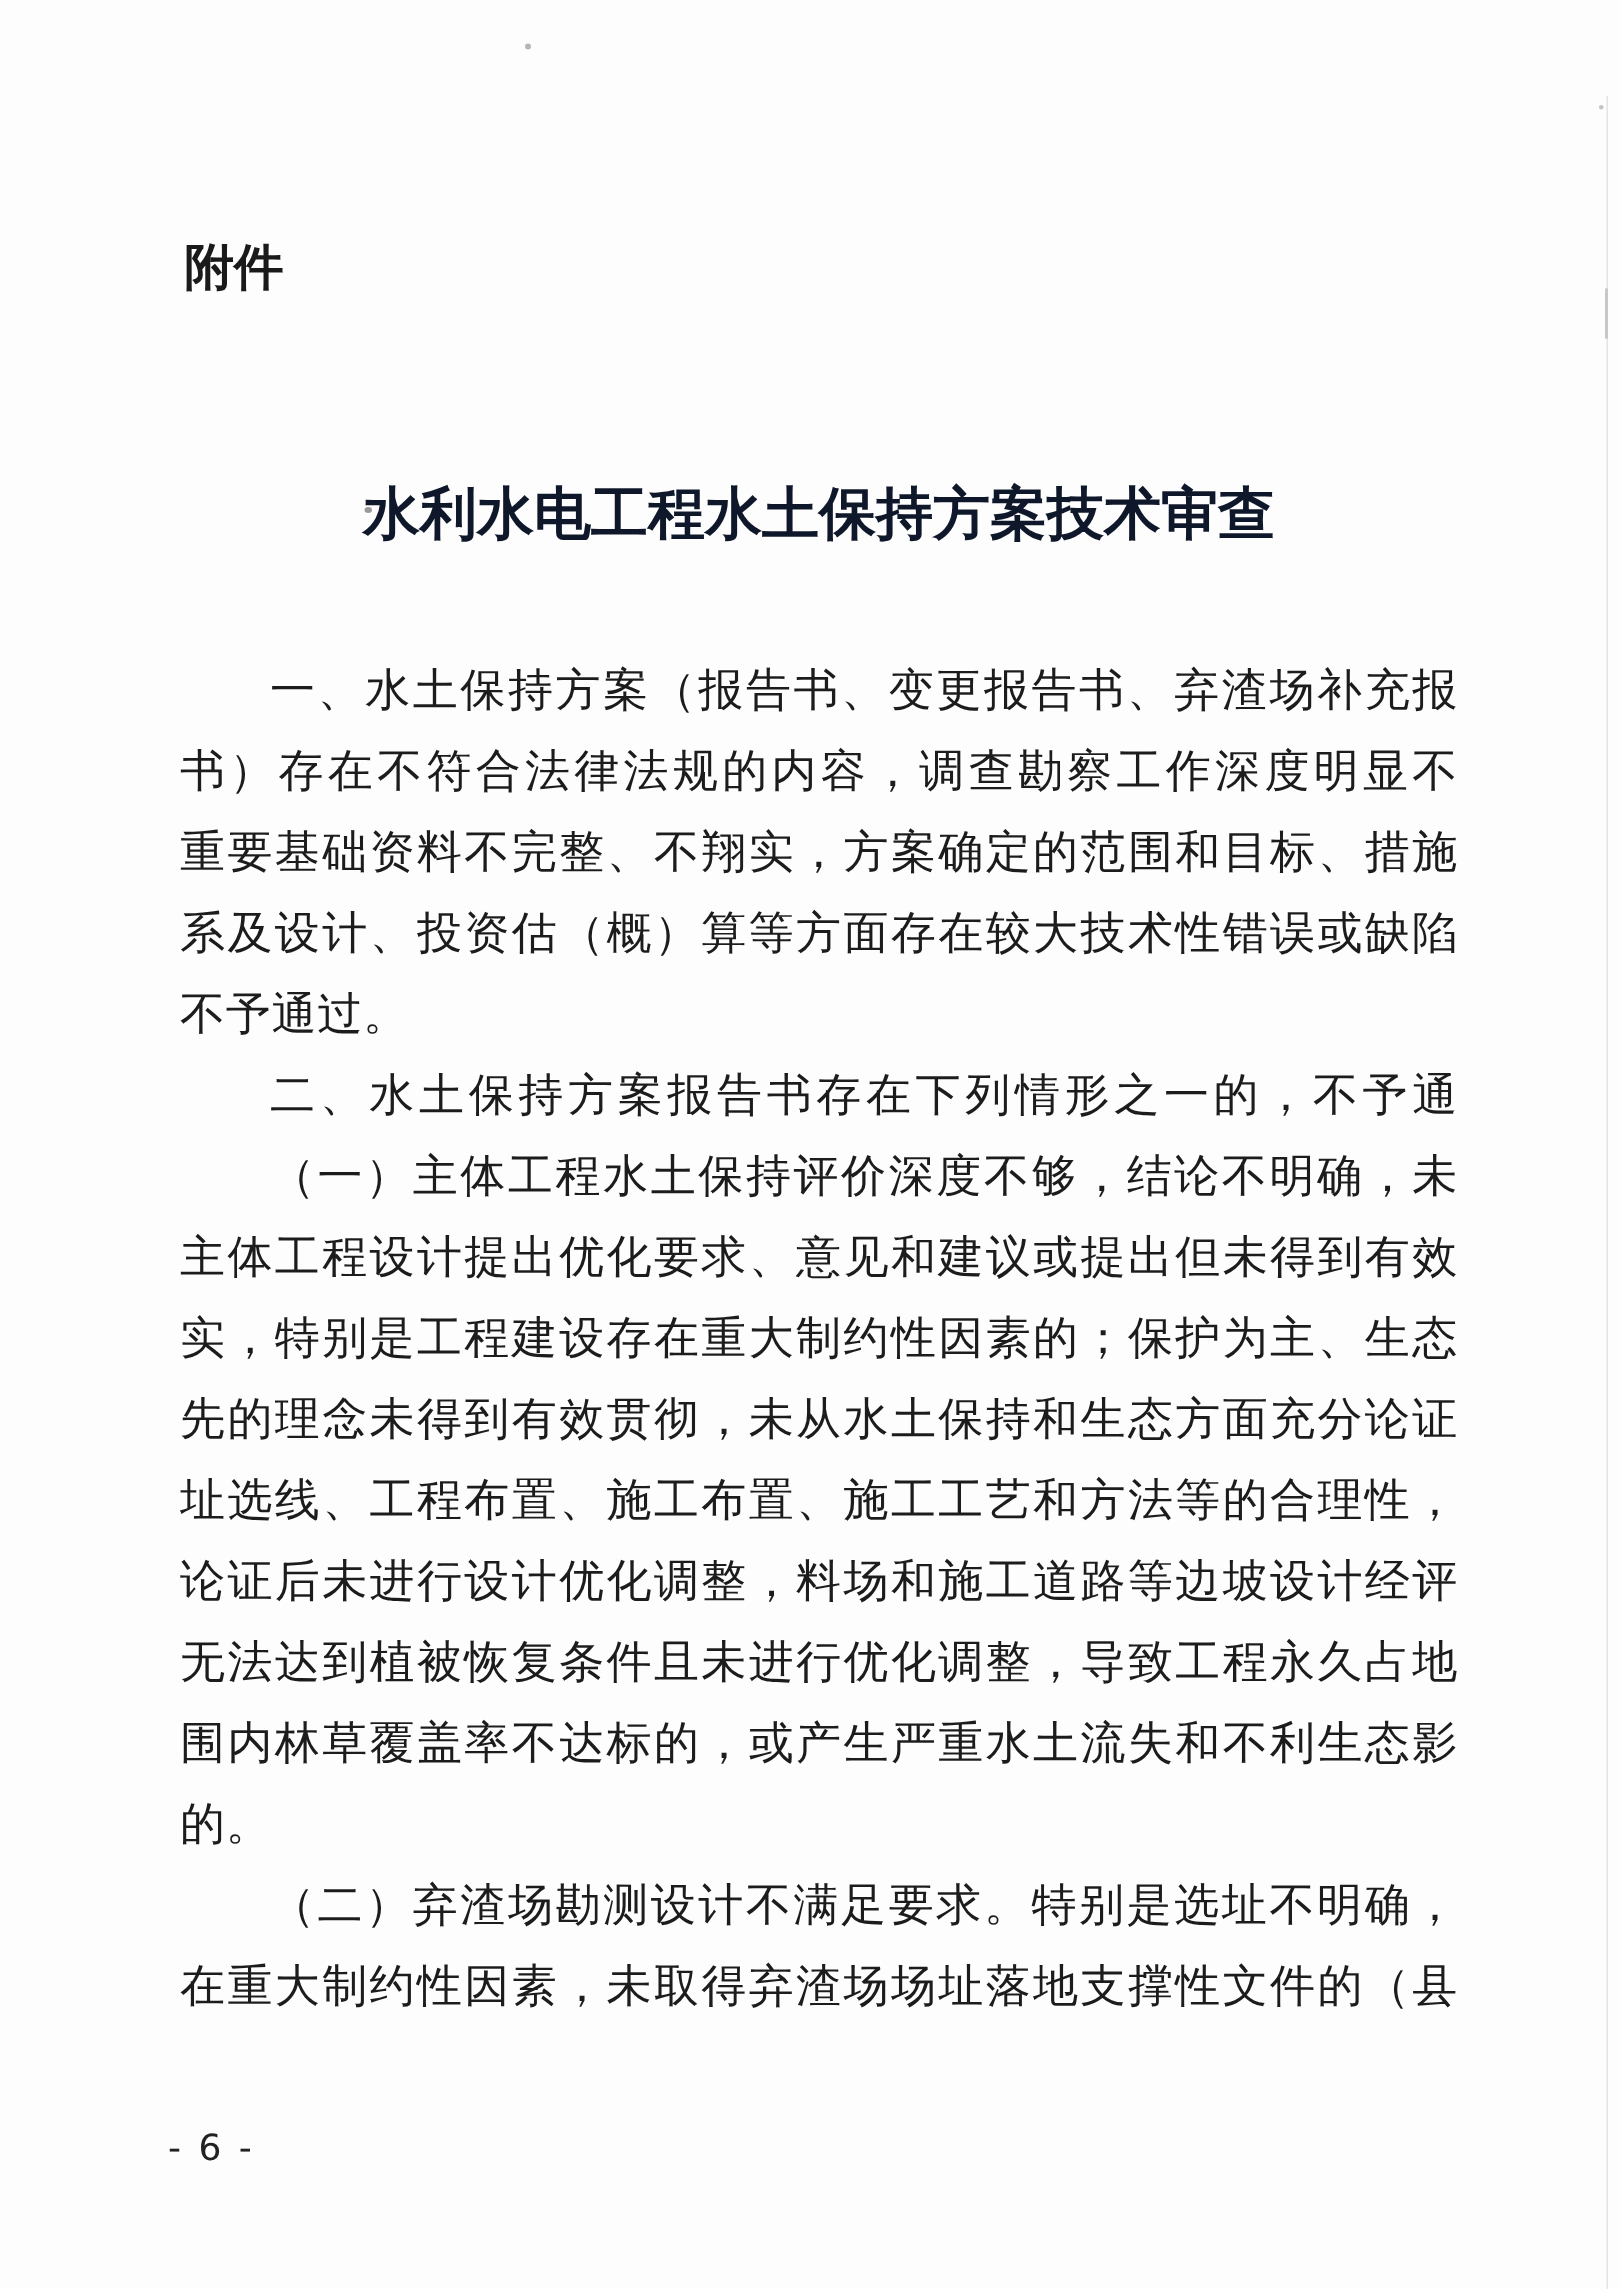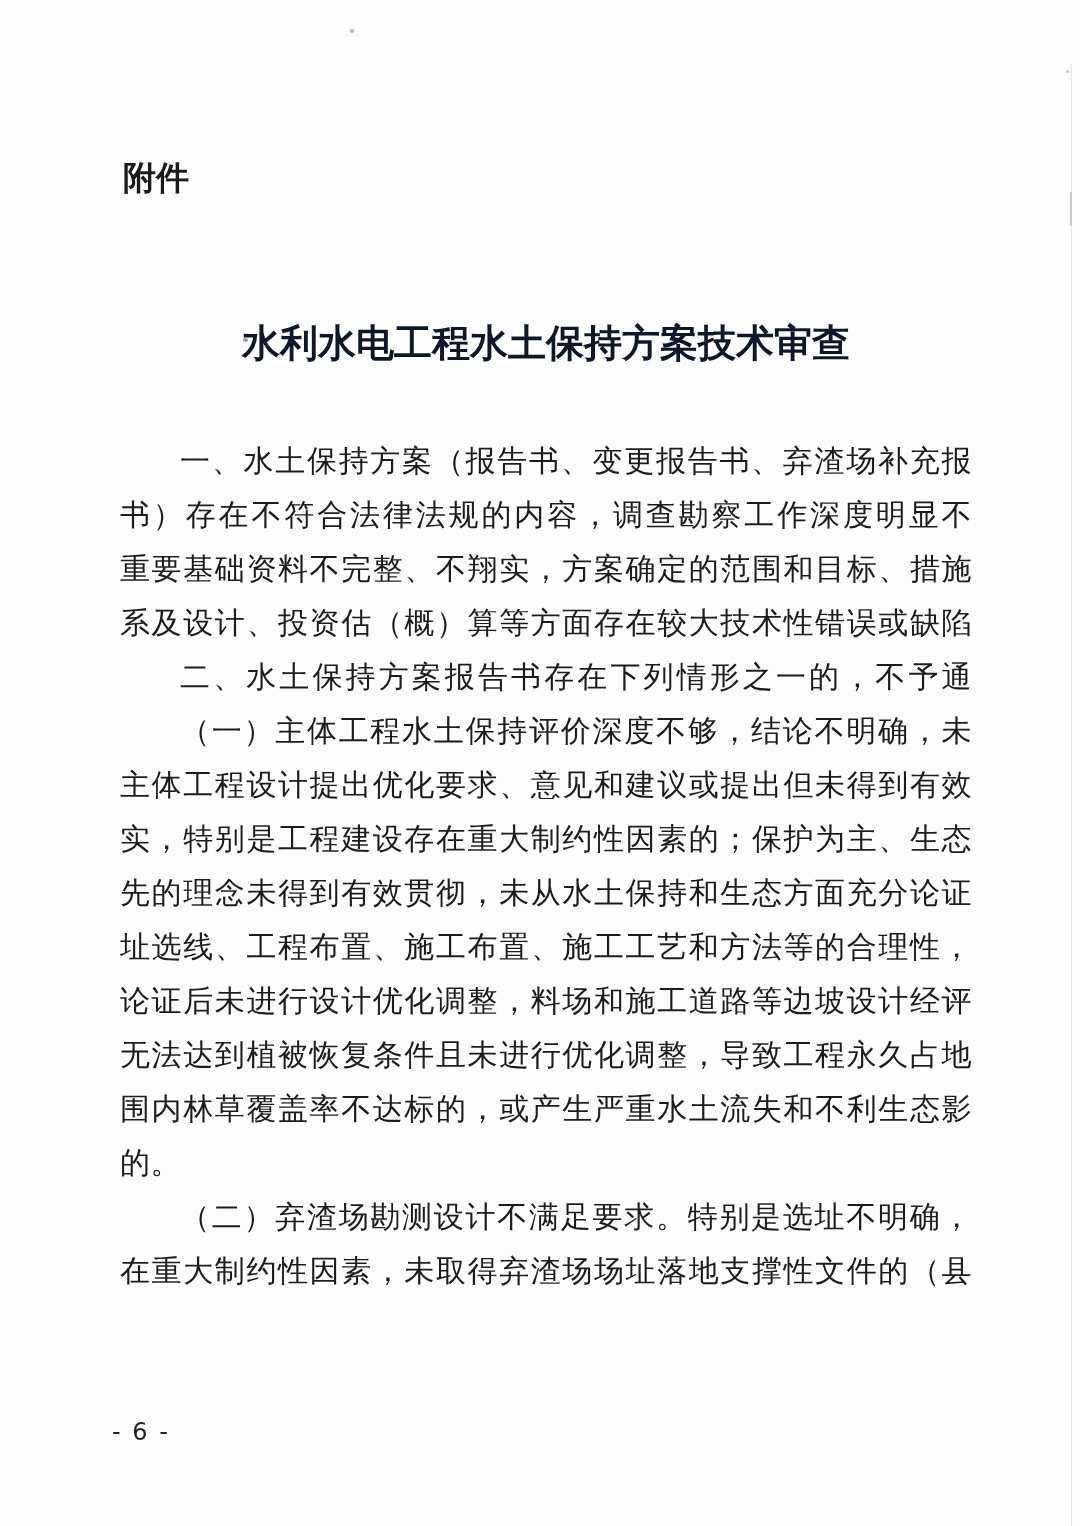--- a/index.html
+++ b/index.html
@@ -76,20 +76,21 @@
   <div class="doc-title">
     <div>水利水电工程水土保持方案技术审查</div>
   </div>
 
   <div class="doc-body">
       <div class="paragraph">
         <div class="line indent justify">一、水土保持方案（报告书、变更报告书、弃渣场补充报告</div>
         <div class="line justify">书）存在不符合法律法规的内容，调查勘察工作深度明显不够，</div>
         <div class="line justify">重要基础资料不完整、不翔实，方案确定的范围和目标、措施体</div>
         <div class="line justify">系及设计、投资估（概）算等方面存在较大技术性错误或缺陷的，</div>
+        <div class="line">不予通过。</div>
       </div>
       <div class="paragraph">
         <div class="line indent justify">二、水土保持方案报告书存在下列情形之一的，不予通过。</div>
       </div>
       <div class="paragraph">
         <div class="line indent justify">（一）主体工程水土保持评价深度不够，结论不明确，未对</div>
         <div class="line justify">主体工程设计提出优化要求、意见和建议或提出但未得到有效落</div>
         <div class="line justify">实，特别是工程建设存在重大制约性因素的；保护为主、生态优</div>
         <div class="line justify">先的理念未得到有效贯彻，未从水土保持和生态方面充分论证选</div>
         <div class="line justify">址选线、工程布置、施工布置、施工工艺和方法等的合理性，或</div>

